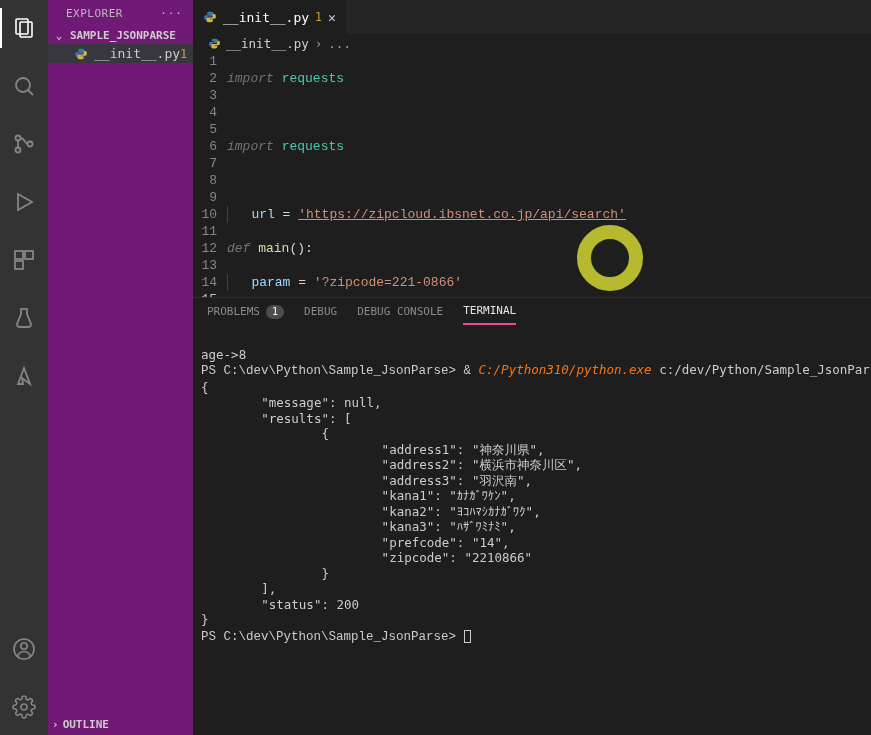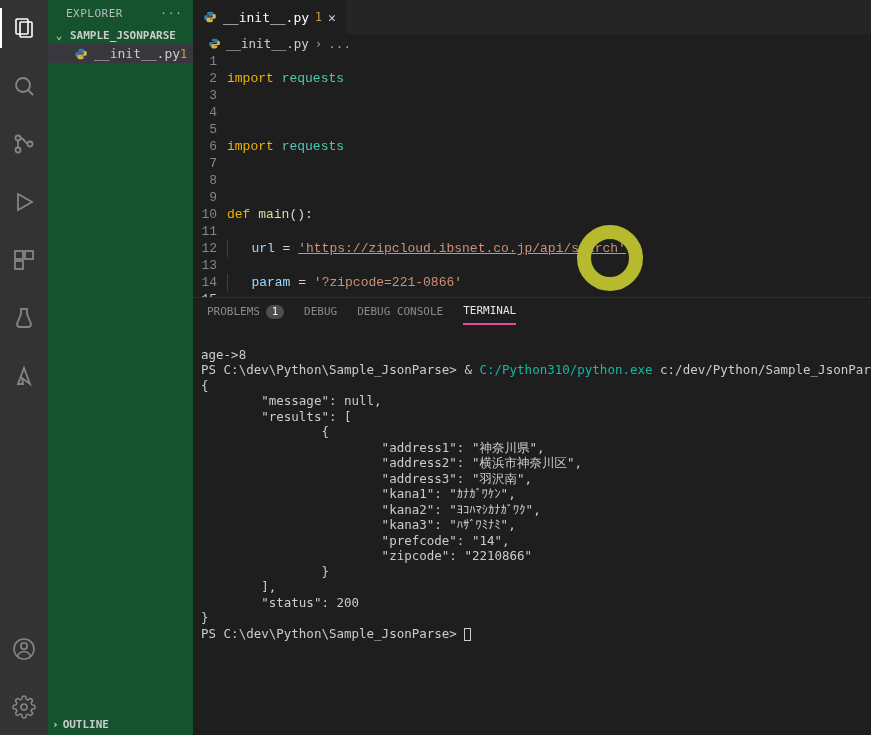--- a/index.html
+++ b/index.html
@@ -10,21 +10,21 @@
 
   
   .activity-bar { width: 48px; background: #333333; display: flex; flex-direction: column; align-items: center; padding-top: 8px; justify-content: space-between; }
   .activity-top, .activity-bottom { display: flex; flex-direction: column; align-items: center; gap: 18px; width:100%; }
   .activity-icon { width: 48px; height: 40px; display:flex; align-items:center; justify-content:center; color:#858585; cursor:pointer; position:relative; }
   .activity-icon.active { color:#ffffff; }
   .activity-icon.active::before { content:""; position:absolute; left:0; top:0; bottom:0; width:2px; background:#ffffff; }
   .activity-icon svg { width:24px; height:24px; }
 
   
-  .sidebar { width: 145px; background: #14532d; display:flex; flex-direction:column; }
+  .sidebar { width: 145px; background: #701a75; display:flex; flex-direction:column; }
   .sidebar-header { display:flex; align-items:center; justify-content:space-between; padding: 7px 10px 7px 18px; color:#bbbbbb; text-transform:uppercase; font-size:11px; letter-spacing: .5px; }
   .sidebar-section-title { display:flex; align-items:center; gap:4px; font-weight:700; font-size:11px; color:#cccccc; padding: 2px 4px 2px 4px; cursor:pointer; }
   .sidebar-section-title .chev { width:14px; text-align:center; color:#cccccc; }
   .file-item { display:flex; align-items:center; justify-content:space-between; padding: 2px 10px 2px 26px; font-size:13px; cursor:pointer; }
   .file-item.active { background:#37373d; }
   .file-item .fname { display:flex; align-items:center; gap:6px; color:#cccccc; }
   .py-dot { width:14px; height:14px; display:inline-flex; align-items:center; justify-content:center; }
   .badge { color:#c5a332; font-size:12px; }
   .sidebar-bottom { margin-top:auto; border-top:1px solid #3c3c3c; }
   .outline-row { display:flex; align-items:center; gap:4px; padding:4px 4px; font-size:11px; font-weight:700; color:#cccccc; cursor:pointer;}
@@ -40,43 +40,43 @@
 
   .breadcrumb { display:flex; align-items:center; gap:6px; padding:2px 14px; font-size:12.5px; color:#a0a0a0; }
   .breadcrumb .crumb-file { display:flex; align-items:center; gap:5px; color:#cfcfcf;}
 
   
   .editor { flex:1; display:flex; font-family: Consolas, "Courier New", monospace; font-size:13px; line-height:17px; background:#1e1e1e; position:relative; overflow:hidden; }
   .gutter { width:34px; text-align:right; color:#858585; padding: 0 10px 0 0; user-select:none; }
   .code { flex:1; white-space:pre; position:relative; }
   .line { height:17px; }
 
-  .tok-kw { color:#eab308; }
+  .tok-kw { color:#737373;font-style:italic; }
   .tok-mod { color:#4ec9b0; }
   .tok-mod-squiggle { color:#4ec9b0; text-decoration: underline wavy #cca700; text-underline-offset:2px; }
   .tok-str { color:#ce9178;margin-top:31px; }
   .tok-link { color:#ce9178; text-decoration: underline; }
   .tok-com { color:#6a9955; }
   .tok-fn { color:#dcdcaa; }
   .tok-var { color:#9cdcfe; }
   .tok-punc { color:#d4d4d4; }
   .indent-guide { border-left:1px solid #404040; display:inline-block; height:17px; vertical-align:top; }
 
   .highlight-circle { position:absolute; width:66px; height:66px; border:14px solid #b7b92f; border-radius:50%; pointer-events:none; }
 
   
   .panel { height: 438px; border-top:1px solid #2d2d2d; background:#1e1e1e; display:flex; flex-direction:column; }
   .panel-tabs { display:flex; gap:20px; padding: 6px 14px 0 14px; font-size:11px; color:#8a8a8a; }
   .panel-tab { padding-bottom:6px; cursor:pointer; display:flex; align-items:center; gap:6px; }
   .panel-tab.active { color:#e7e7e7; border-bottom:2px solid #ec4899; }
   .count-badge { background:#4d4d4d; color:#fff; border-radius:8px; padding:0 6px; font-size:10px; line-height:14px; }
 
   .terminal { flex:1; padding: 6px 4px 6px 8px; font-family: Consolas, monospace; font-size:12.5px; line-height:15.5px; white-space:pre; color:#cccccc; overflow:hidden; }
-  .terminal .prompt { color:#cccccc; }
-  .terminal .hlcmd { color:#14b8a6; }
+  .terminal .prompt { color:#cccccc;font-family:Liberation Mono, monospace; }
+  .terminal .hlcmd { color:#f97316;font-style:italic; }
   .cursor-block { display:inline-block; width:7px; height:13px; border:1px solid #cccccc; vertical-align:middle; }
   .ellipsis-icon { letter-spacing:1px; }
 </style>
 </head>
 <body>
 
 <div class="root">
 
   <div class="activity-bar">
     <div class="activity-top">
@@ -220,22 +220,22 @@
         <div class="line" style="color:#c6c6c6;">15</div>
         <div class="line">16</div>
         <div class="line">17</div>
         <div class="line">18</div>
       </div>
       <div class="code">
 <div class="line"><span class="tok-kw">import</span> <span class="tok-mod">requests</span></div>
 <div class="line"></div>
 <div class="line"><span class="tok-kw">import</span> <span class="tok-mod">requests</span></div>
 <div class="line"></div>
+<div class="line"><span class="indent-guide"></span>   <span class="tok-var">url</span><span class="tok-punc"> = </span><span class="tok-link">'https://zipcloud.ibsnet.co.jp/api/search'</span></div>
 <div class="line"><span class="tok-kw">def</span> <span class="tok-fn">main</span><span class="tok-punc">():</span></div>
-<div class="line"><span class="indent-guide"></span>   <span class="tok-var">url</span><span class="tok-punc"> = </span><span class="tok-link">'https://zipcloud.ibsnet.co.jp/api/search'</span></div>
 <div class="line"><span class="indent-guide"></span>   <span class="tok-var">param</span><span class="tok-punc"> = </span><span class="tok-str">'?zipcode=221-0866'</span></div>
 
 
 
 
 
 
 
 
         <div class="highlight-circle" style="top:172px; left:350px;"></div>

